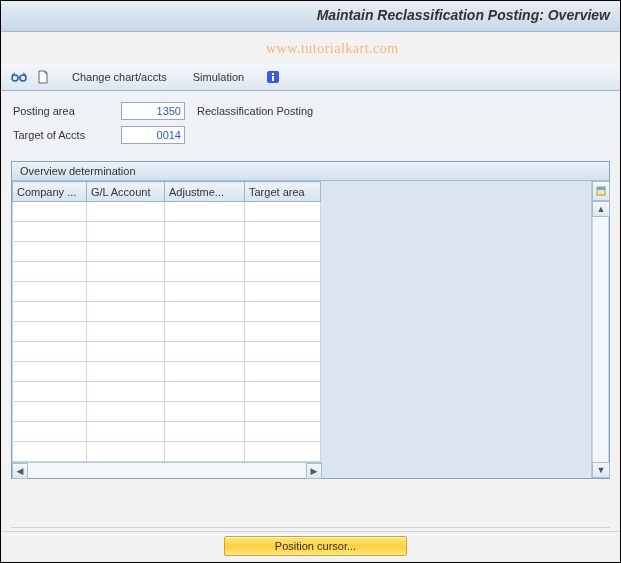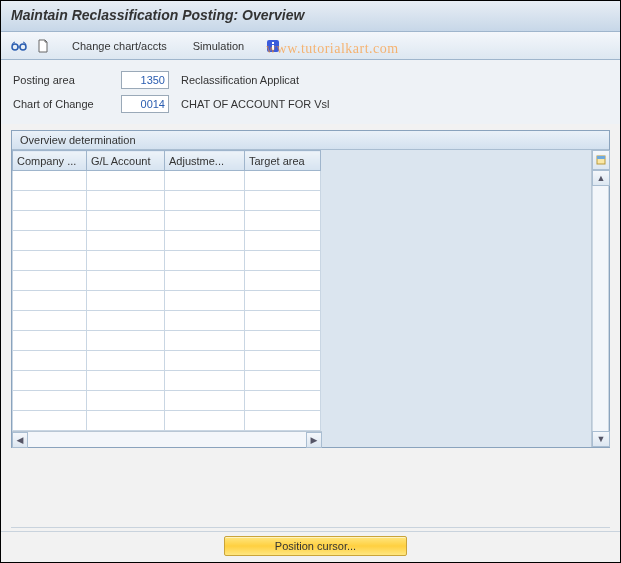--- a/index.html
+++ b/index.html
@@ -13,38 +13,40 @@
     position: relative;
     border: 1px solid #000;
     overflow: hidden;
   }
 
   
   .title-bar {
     background: linear-gradient(to bottom, #e8eef5 0%, #c7d7e8 100%);
     border-bottom: 1px solid #9fb5cc;
     padding: 6px 10px 8px 10px;
+    text-align: right;
   }
   .title-bar h1 {
     margin: 0;
     font-size: 14px;
     font-weight: bold;
     font-style: italic;
     color: #333;
   }
 
   
   .toolbar {
     background: linear-gradient(to bottom, #f4f7fb 0%, #dde7f1 100%);
     border-bottom: 1px solid #9fb5cc;
     padding: 4px 8px;
     display: flex;
     align-items: center;
     gap: 4px;
     height: 28px;
+    margin-top: 31px;
   }
   .toolbar .tbtn {
     display: inline-flex;
     align-items: center;
     justify-content: center;
     width: 20px;
     height: 20px;
     border: 1px solid transparent;
     border-radius: 2px;
     cursor: pointer;
@@ -78,21 +80,21 @@
     font-size: 11px;
     border: 1px solid #9aa9b8;
     background: #fff;
     height: 18px;
     padding: 0 3px;
     text-align: right;
     color: #2a5db0;
     margin-right: 12px;
   }
   .form-input.s { width: 24px; }
-  .form-input.m { width: 48px; }
+  .form-input.m { width: 64px; }
   .form-desc { color: #333; }
 
   
   .watermark {
     position: absolute;
     top: 40px;
     left: 265px;
     font-size: 14px;
     color: #ff8c1a;
     opacity: 0.6;
@@ -262,26 +264,25 @@
     </svg>
   </span>
 </div>
 
 <div class="watermark">www.tutorialkart.com</div>
 
 <div class="form-area">
   <div class="form-row">
     <span class="form-label">Posting area</span>
     <input class="form-input m" value="1350" style="">
-    <span class="form-desc">Reclassification Applicat</span>
+    <span class="form-desc">Reclassification Posting</span>
   </div>
   <div class="form-row">
-    <span class="form-label">Chart of Change</span>
+    <span class="form-label">Target of Accts</span>
     <input class="form-input m" value="0014" style="">
-    <span class="form-desc">CHAT OF ACCOUNT FOR Vsl</span>
   </div>
 </div>
 
 <div class="panel">
   <div class="panel-title">Overview determination</div>
   <div class="table-wrap">
     <div class="table-body">
       <table class="grid">
         <thead>
           <tr>

